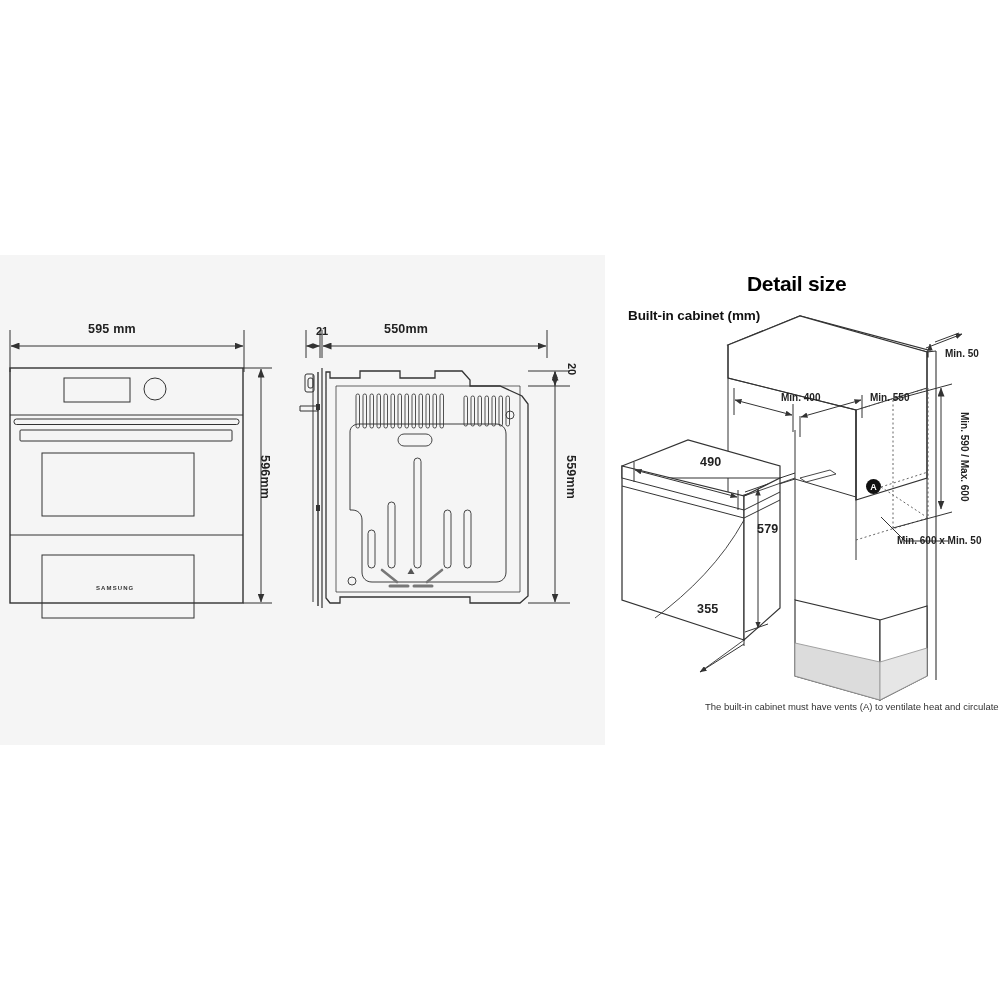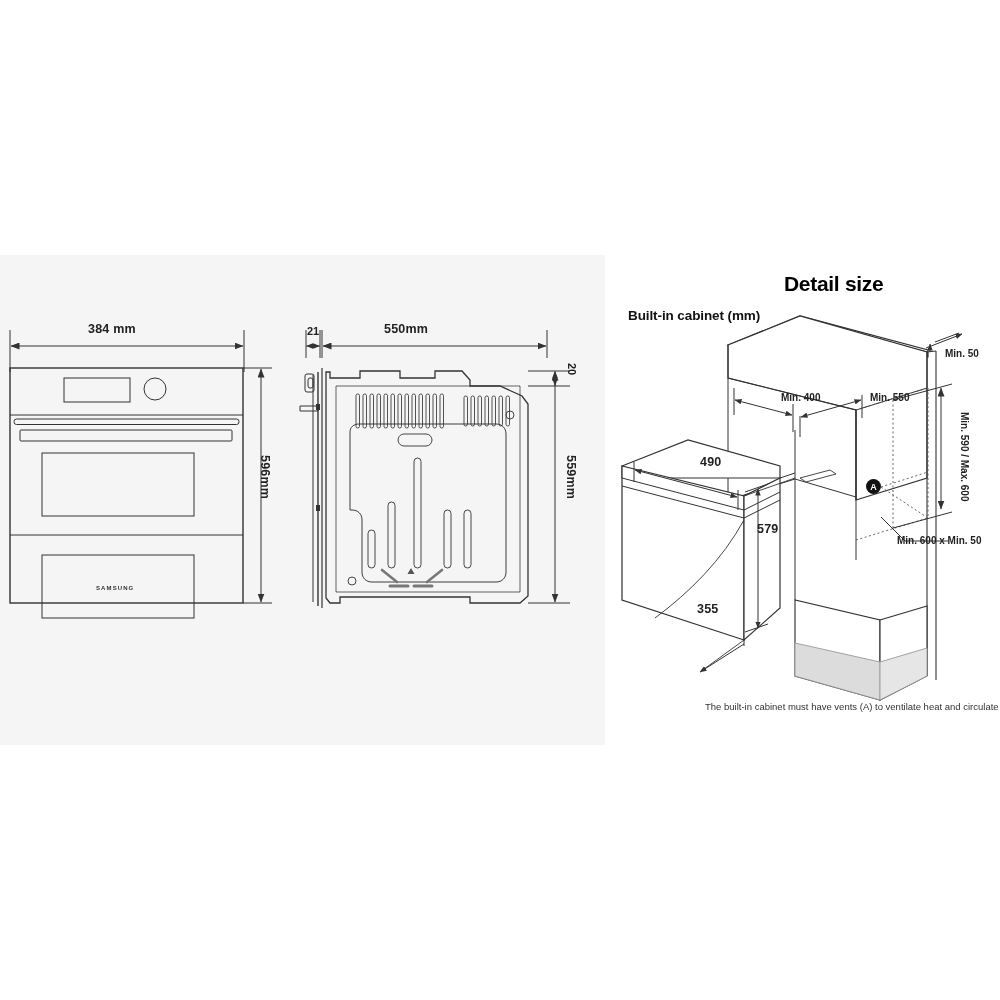--- a/index.html
+++ b/index.html
@@ -279,35 +279,35 @@
 
       <line x1="745" y1="492" x2="768" y2="484"></line>
       <line x1="745" y1="632" x2="768" y2="624"></line>
       <line x1="758" y1="489" x2="758" y2="628" marker-start="url(#arrStartS)" marker-end="url(#arrEndS)"></line>
 
       <line x1="744" y1="644" x2="700" y2="672" marker-end="url(#arrEndS)"></line>
 
     </g>
   </svg>
 
-  <div class="t dim" style="left:88px;top:322px;">384 mm</div>
+  <div class="t dim" style="left:88px;top:322px;">595 mm</div>
 
   <div class="t dim rot90" style="left:272px;top:455px;">596mm</div>
 
   <div class="t samsung" style="left:96px;top:585px;">SAMSUNG</div>
 
-  <div class="t dim-sm" style="left:307px;top:325px;">21</div>
+  <div class="t dim-sm" style="left:316px;top:325px;">21</div>
 
   <div class="t dim" style="left:384px;top:322px;">550mm</div>
 
   <div class="t dim-sm rot90" style="left:578px;top:363px;">20</div>
 
   <div class="t dim rot90" style="left:578px;top:455px;">559mm</div>
 
-  <div class="t title" style="left:784px;top:272px;">Detail size</div>
+  <div class="t title" style="left:747px;top:272px;">Detail size</div>
 
   <div class="t subtitle" style="left:628px;top:308px;">Built-in cabinet (mm)</div>
 
   <div class="t dim-xs" style="left:938px;top:348px;padding-left:7px;">Min. 50</div>
 
   <div class="t dim-xs" style="left:781px;top:392px;">Min. 400</div>
 
   <div class="t dim-xs" style="left:870px;top:392px;">Min. 550</div>
 
   <div class="t dim-xs rot90" style="left:970px;top:412px;">Min. 590 / Max. 600</div>

